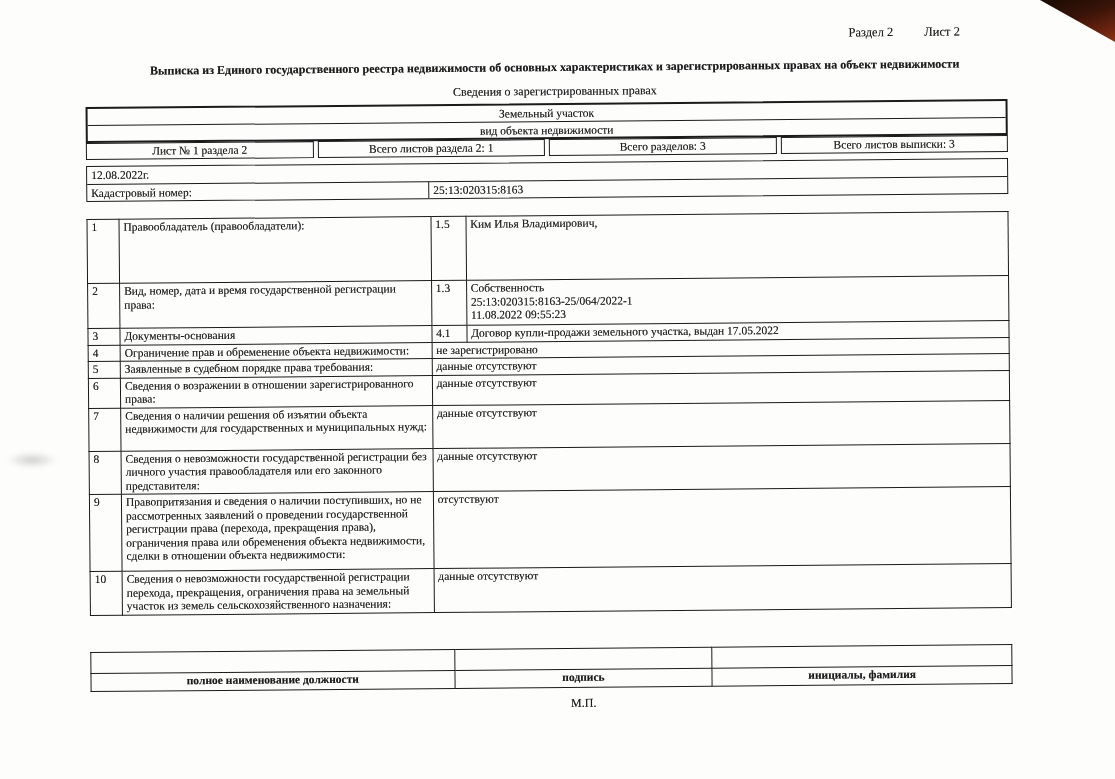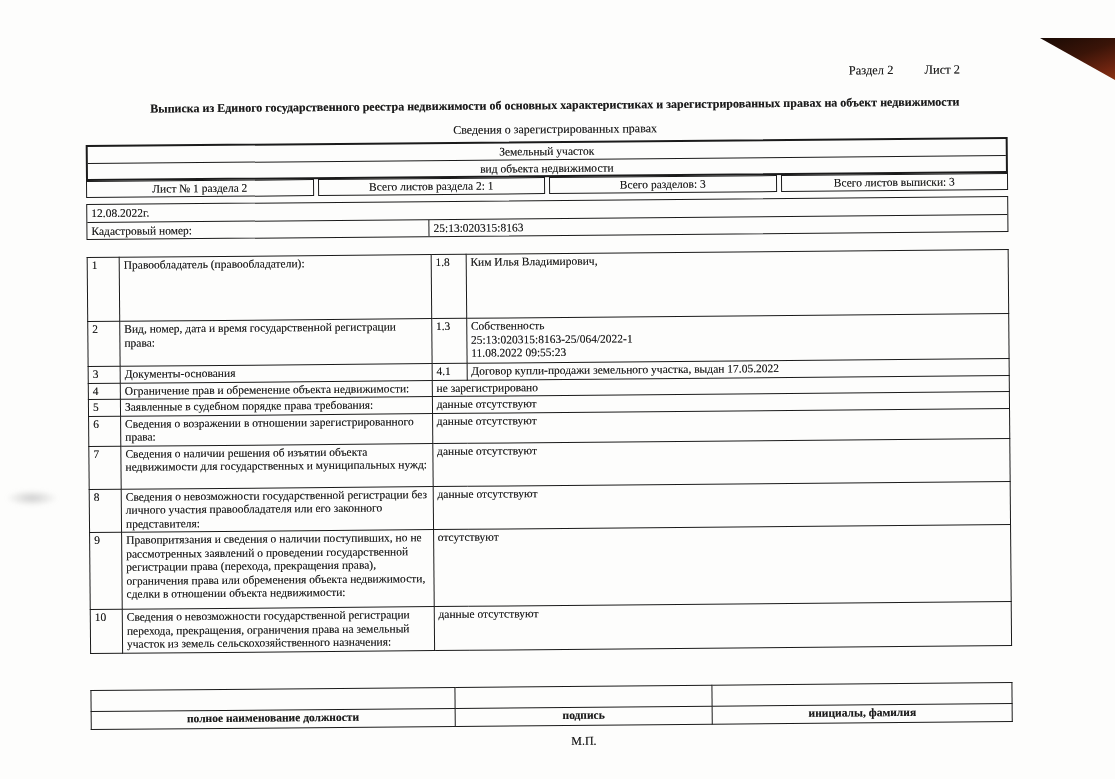--- a/index.html
+++ b/index.html
@@ -3,21 +3,21 @@
 <meta charset="utf-8">
 <style>
   * { margin:0; padding:0; box-sizing:border-box; }
   html,body { width:1115px; height:779px; overflow:hidden; }
   body {
     background:#fdfdfc;
     font-family:"Liberation Serif","DejaVu Serif",serif;
     color:#1c1c1c;
     position:relative;
   }
-  .page { position:absolute; inset:0;margin-top:38px; }
+  .page { position:absolute; inset:0; }
 
   
   .corner-tri {
     position:absolute; left:1040px; top:0; width:75px; height:42px;
     background:linear-gradient(160deg,#190a04 0%,#3a1408 45%,#6e2410 80%,#8a3414 100%);
     clip-path:polygon(0 0,100% 0,100% 100%);
     z-index:5;
   }
   
   .smudge {
@@ -122,21 +122,21 @@
         <colgroup>
             <col style="width:32px">
             <col style="width:312px">
             <col style="width:35px">
             <col style="width:543px">
           </colgroup>
         <tbody>
             <tr>
           <td style="height:64px">1</td>
           <td>Правообладатель (правообладатели):</td>
-          <td>1.8</td>
+          <td>1.5</td>
           <td class="pre">Ким Илья Владимирович,</td>
         </tr>
         <tr>
           <td style="height:45px">2</td>
           <td>Вид, номер, дата и время государственной регистрации права:</td>
           <td>1.3</td>
           <td class="pre">Собственность
 25:13:020315:8163-25/064/2022-1
 11.08.2022 09:55:23</td>
         </tr>

